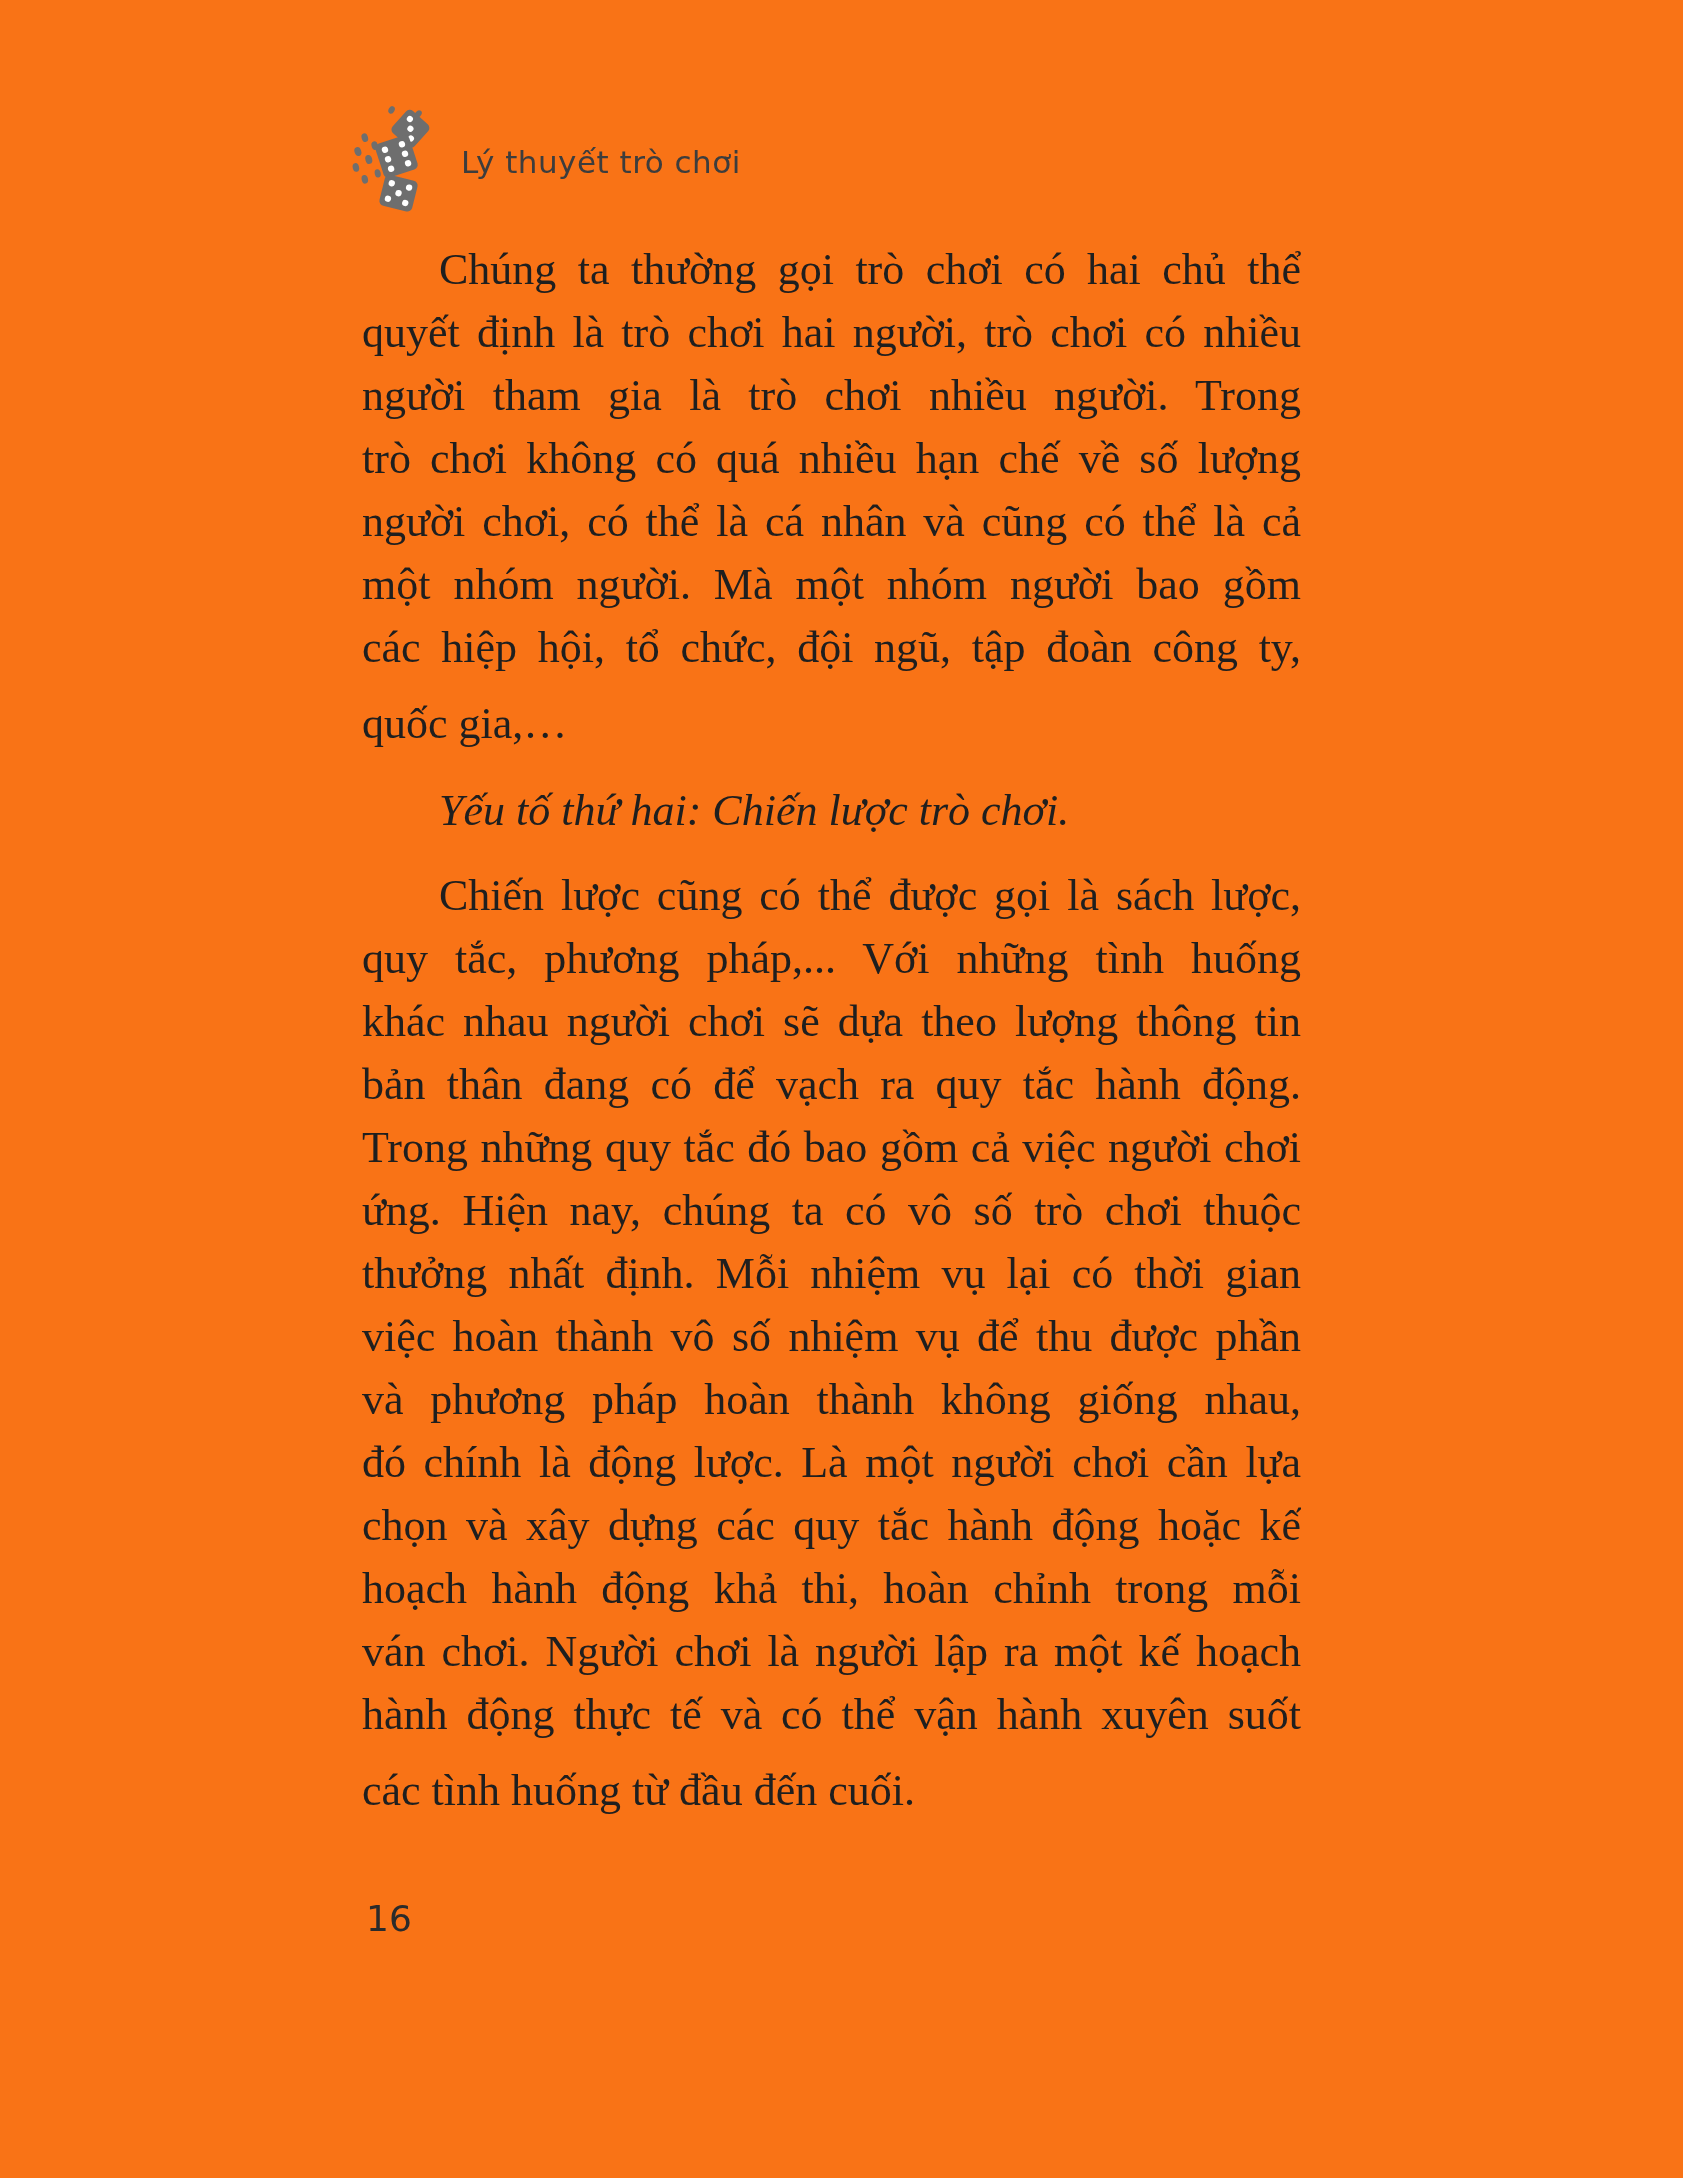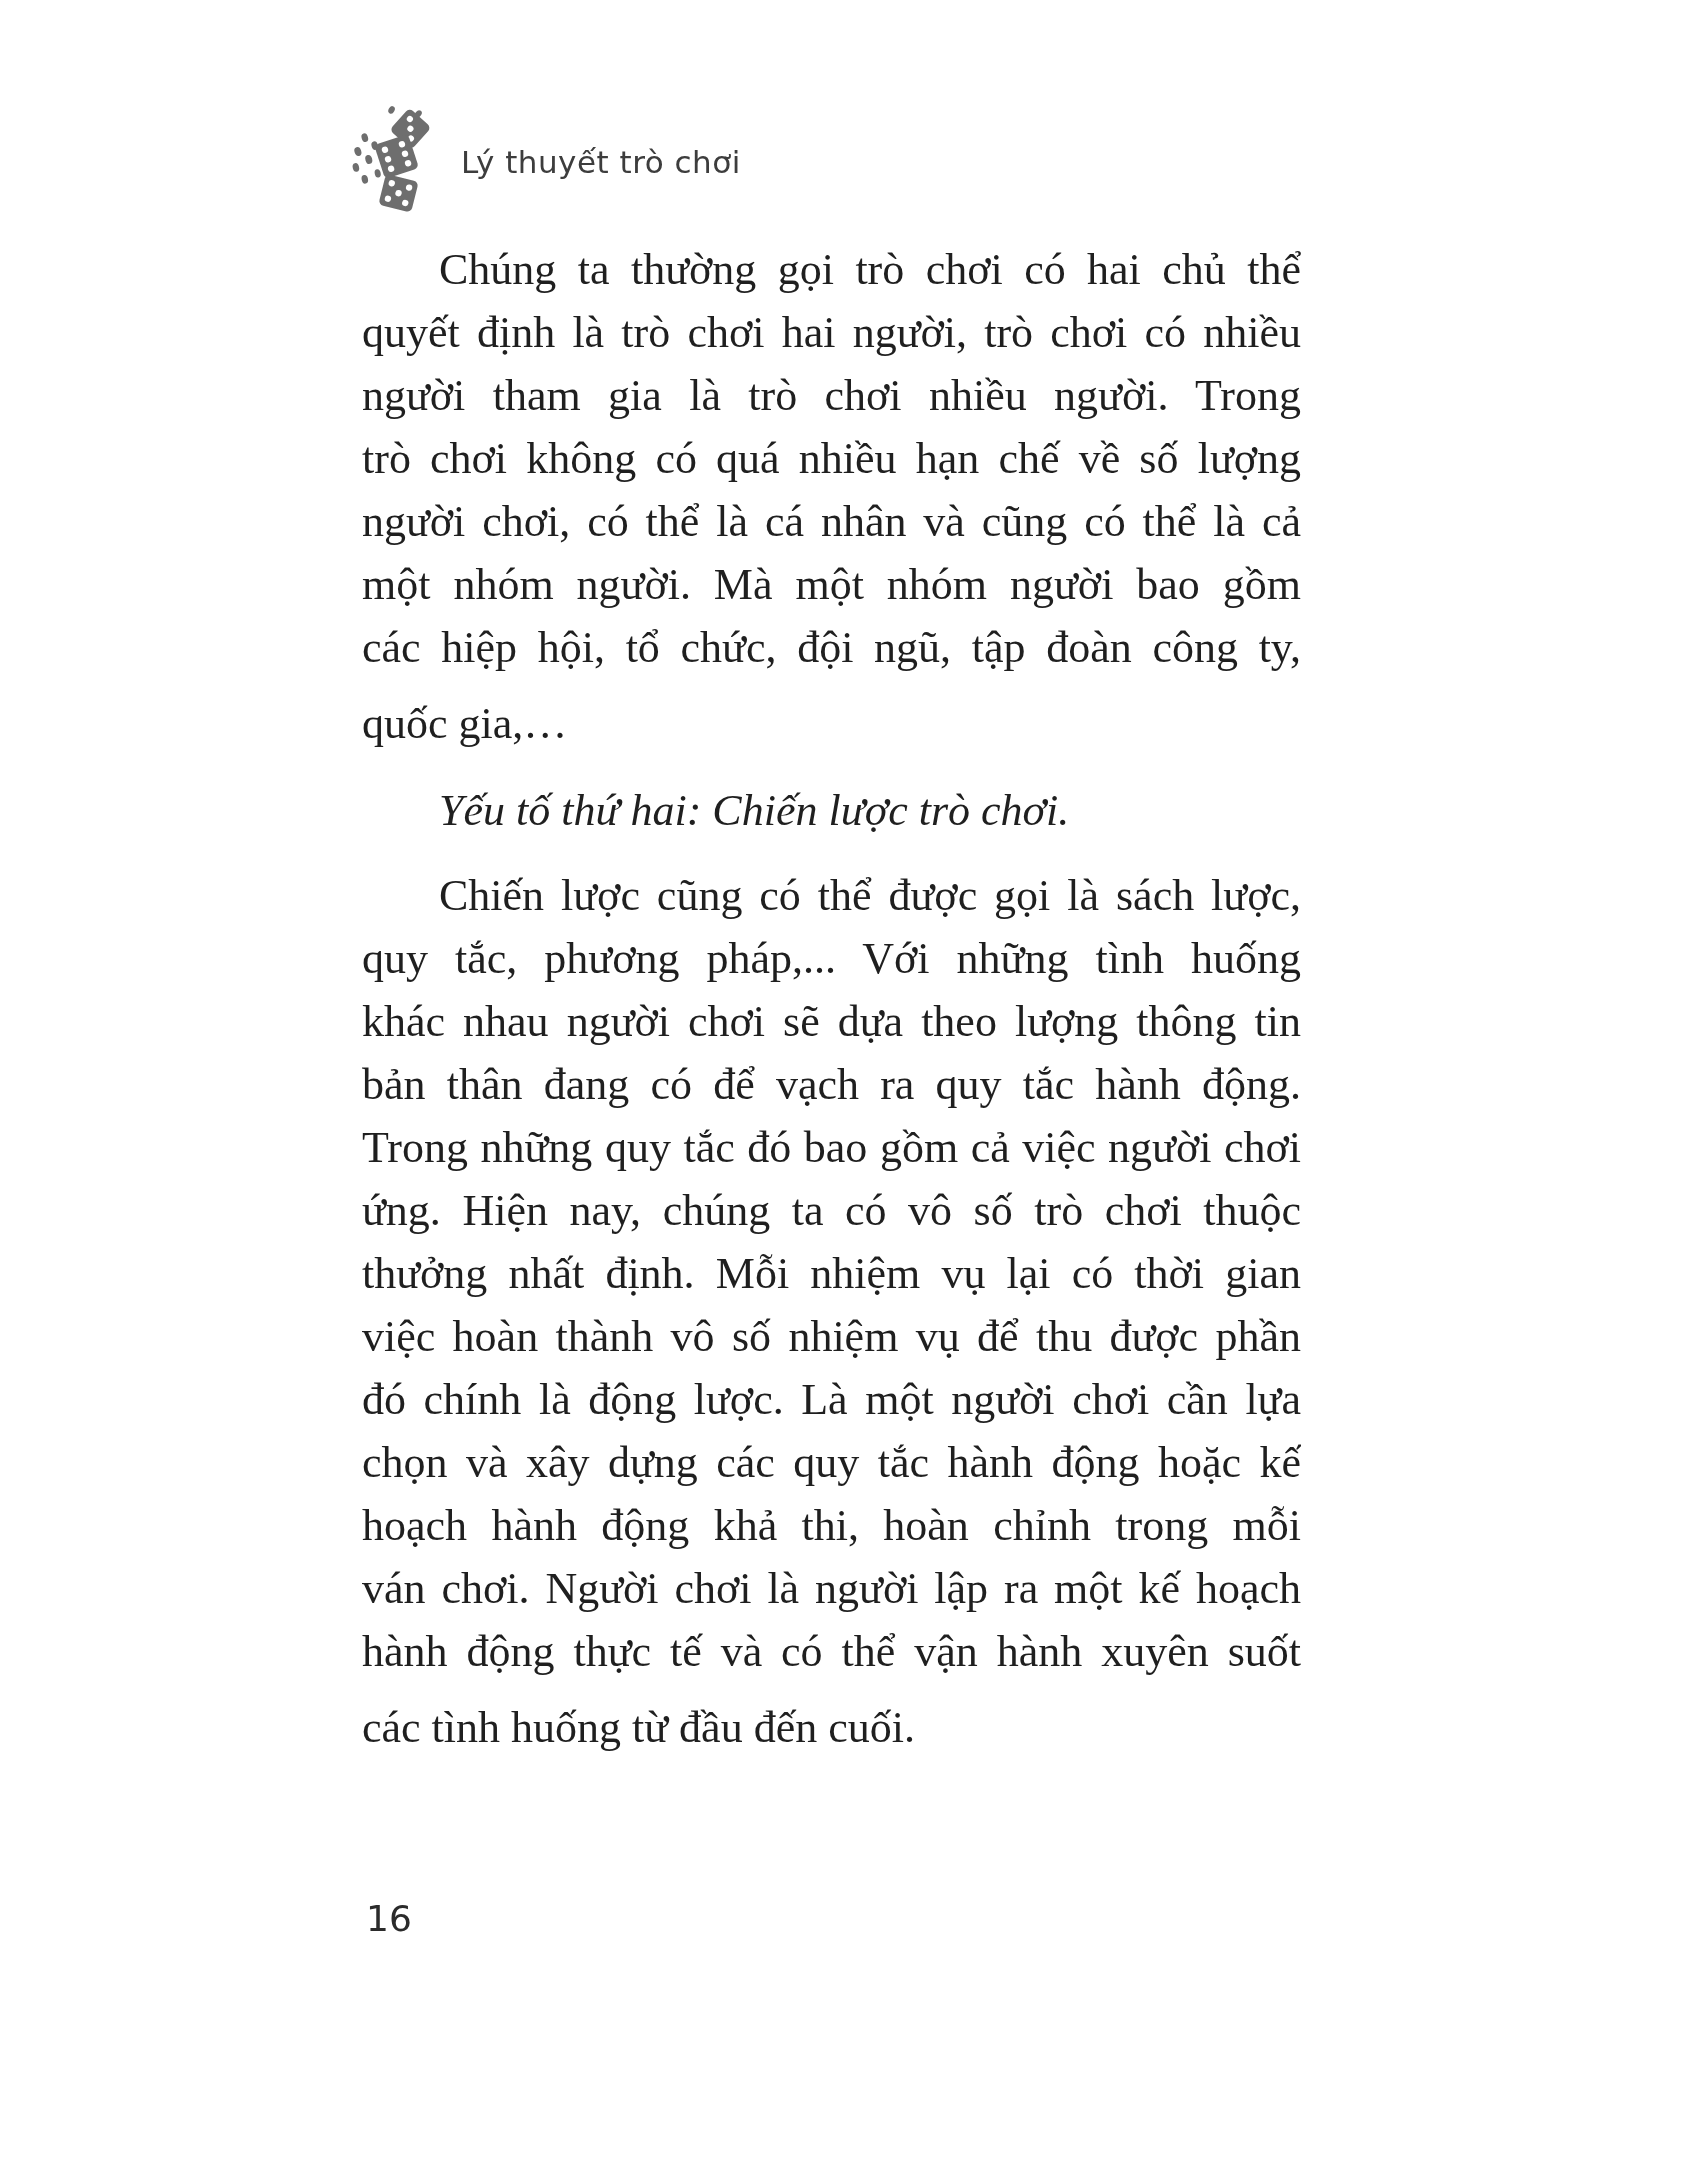--- a/index.html
+++ b/index.html
@@ -1,21 +1,21 @@
 <!DOCTYPE html>
 <html><head>
 <meta charset="utf-8">
 <style>
   html, body { margin: 0; padding: 0; background: #e8e8e8; }
   .page {
     position: relative;
     width: 1683px;
     height: 2178px;
     margin: 0 auto;
-    background: #ffffff;
+    background: #f97316;
     font-family: "Liberation Serif", serif;
     overflow: hidden;
   }
 
   
   .hdr-icon {
     position: absolute;
     left: 345px;
     top: 102px;
     width: 109px;
@@ -141,20 +141,21 @@
 
     <div>
       <div class="p-line first">Chiến lược cũng có thể được gọi là sách lược,</div>
       <div class="p-line">quy tắc, phương pháp,... Với những tình huống</div>
       <div class="p-line">khác nhau người chơi sẽ dựa theo lượng thông tin</div>
       <div class="p-line">bản thân đang có để vạch ra quy tắc hành động.</div>
       <div class="p-line">Trong những quy tắc đó bao gồm cả việc người chơi</div>
       <div class="p-line">ứng. Hiện nay, chúng ta có vô số trò chơi thuộc</div>
       <div class="p-line">thưởng nhất định. Mỗi nhiệm vụ lại có thời gian</div>
       <div class="p-line">việc hoàn thành vô số nhiệm vụ để thu được phần</div>
+      <div class="p-line">và phương pháp hoàn thành không giống nhau,</div>
       <div class="p-line">đó chính là động lược. Là một người chơi cần lựa</div>
       <div class="p-line">chọn và xây dựng các quy tắc hành động hoặc kế</div>
       <div class="p-line">hoạch hành động khả thi, hoàn chỉnh trong mỗi</div>
       <div class="p-line">ván chơi. Người chơi là người lập ra một kế hoạch</div>
       <div class="p-line">hành động thực tế và có thể vận hành xuyên suốt</div>
       <div class="p-line lastline">các tình huống từ đầu đến cuối.</div>
     </div>
 
   </main>
 

